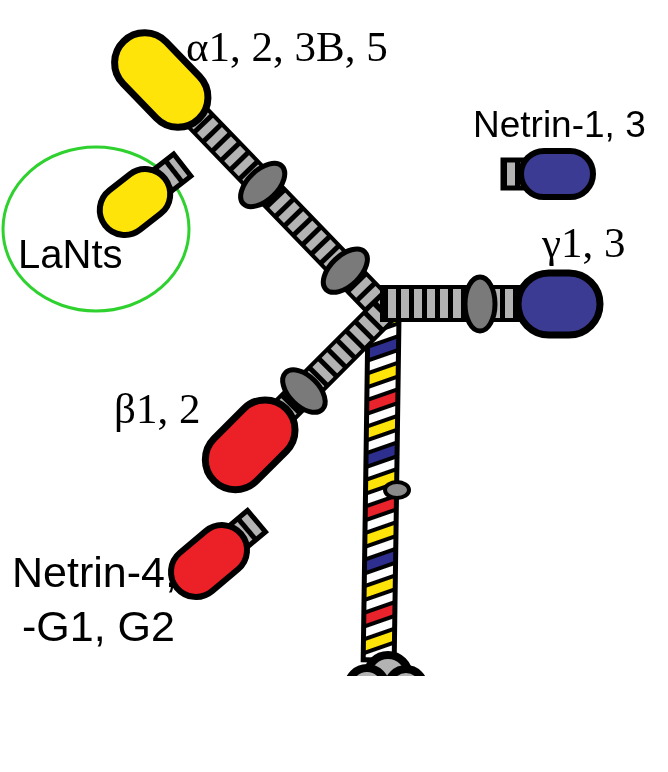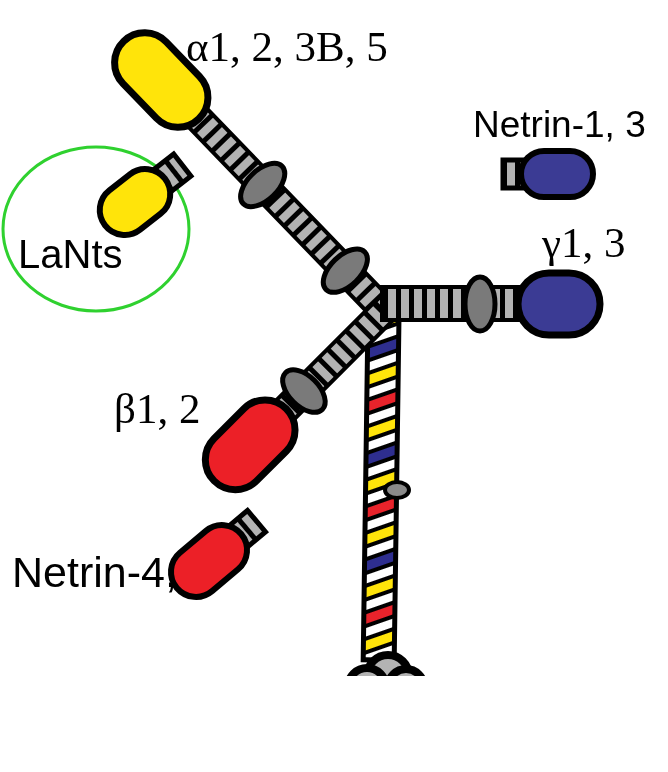--- a/index.html
+++ b/index.html
@@ -106,13 +106,14 @@
       <rect x="-42" y="-25" width="84" height="50" rx="25" ry="25" stroke="#000" stroke-width="6" style="fill:var(--beta-chain,#EC2027)"></rect>
     </g>
   </svg>
 
   <div class="lbl lbl-serif lbl-alpha">α1, 2, 3B, 5</div>
   <div class="lbl lbl-sans lbl-netrin13">Netrin-1, 3</div>
   <div class="lbl lbl-serif lbl-gamma">γ1, 3</div>
   <div class="lbl lbl-sans lbl-lants">LaNts</div>
   <div class="lbl lbl-serif lbl-beta">β1, 2</div>
   <div class="lbl lbl-sans lbl-netrin4a">Netrin-4,</div>
+  <div class="lbl lbl-sans lbl-netrin4b">-G1, G2</div>
 </div>
 
 </body></html>

